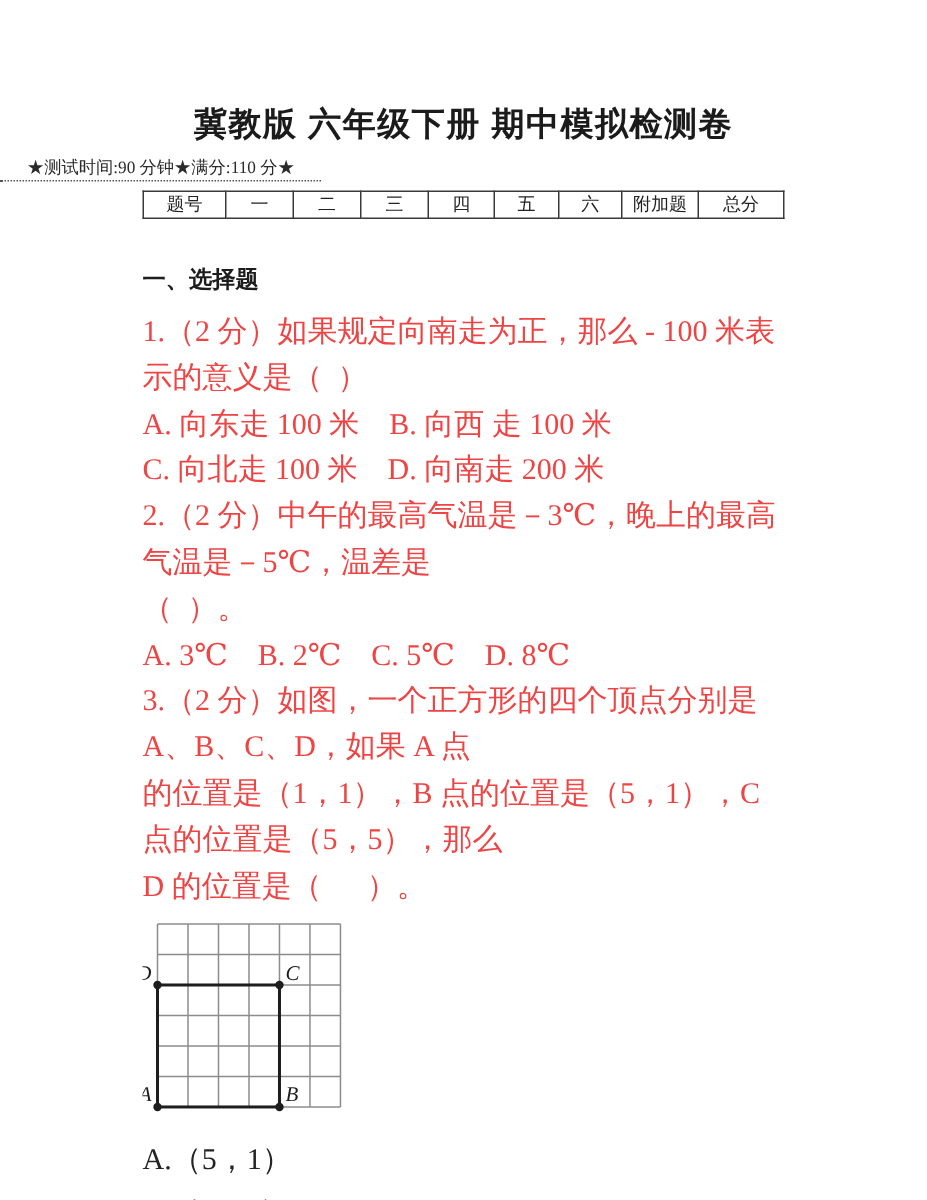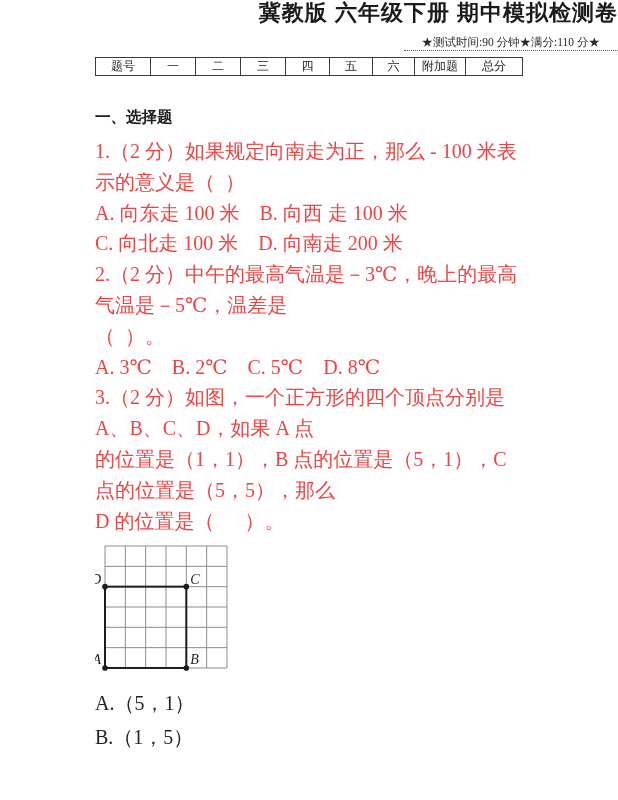--- a/index.html
+++ b/index.html
@@ -8,31 +8,32 @@
     width: 618px;
     height: 800px;
     margin: 0 auto;
     background: #ffffff;
     color: #222222;
     font-family: "Liberation Serif", "DejaVu Serif", serif;
     overflow: hidden;
   }
   .title {
     margin: 0;
-    text-align: right;
+    padding-top: 70px;
+    text-align: center;
     font-size: 22px;
     line-height: 26px;
     font-weight: bold;
     color: #1b1b1b;
     letter-spacing: 1px;
     font-family: "Liberation Sans", "DejaVu Sans", sans-serif;
   }
   .subtitle-row {
     margin-top: 6px;
-    text-align: right;
+    text-align: left;
   }
   .subtitle {
     display: inline-block;
     font-size: 11.5px;
     line-height: 14px;
     color: #2a2a2a;
     padding: 0 18px 1px 18px;
     border-bottom: 1px dotted #555555;
   }
   table.score-table {

